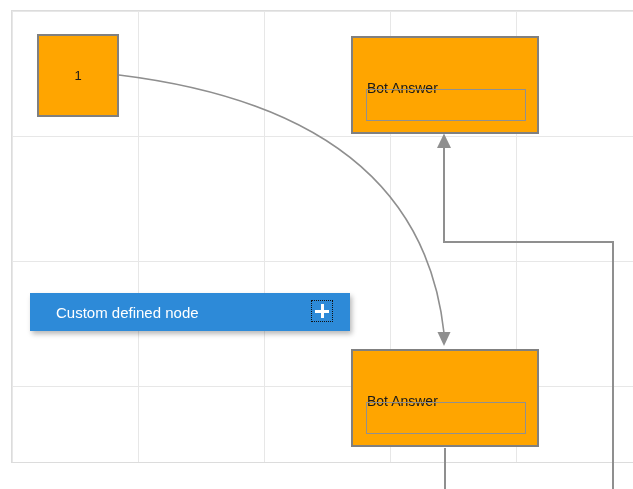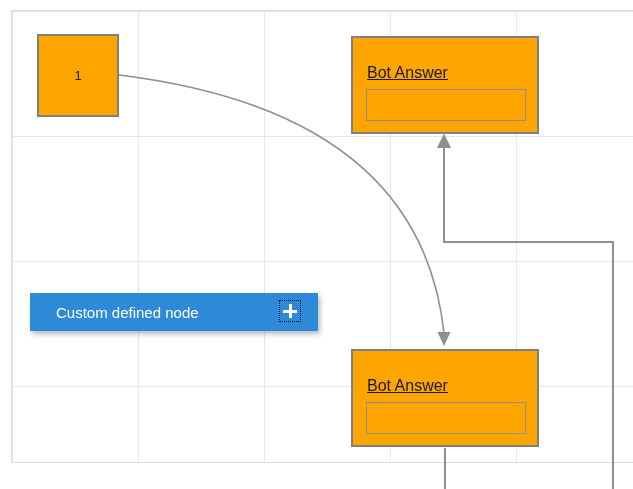--- a/index.html
+++ b/index.html
@@ -42,30 +42,29 @@
     display:flex;align-items:center;justify-content:center;
     font-size:13px;color:var(--label-dark);
   }
   .bot-node{
     width:188px;height:98px;background:var(--node-fill);
     border:2px solid var(--node-border);
   }
   .bot-node.top{left:351px;top:36px;}
   .bot-node.bottom{left:351px;top:349px;}
   .bot-title{
-    position:absolute;left:14px;top:26px;font-size:16px;color:var(--label-dark);
+    position:absolute;left:14px;top:42px;font-size:14px;color:var(--label-dark);
     white-space:nowrap;
-    text-decoration:underline;
   }
   .bot-input{
     position:absolute;left:13px;top:51px;width:160px;height:32px;
     border:1px solid var(--input-border);background:transparent;box-sizing:border-box;
   }
   .blue-node{
-    left:30px;top:293px;width:288px;height:38px;
+    left:30px;top:293px;width:320px;height:38px;
     background:var(--blue-fill);
     box-shadow:2px 3px 5px rgba(0,0,0,0.28);
     display:flex;align-items:center;
   }
   .blue-label{
     margin-left:26px;font-size:15px;color:var(--label-light);white-space:nowrap;
   }
   .plus{
     position:absolute;right:17px;top:7px;width:22px;height:22px;
     border:1px dotted #111;box-sizing:border-box;

